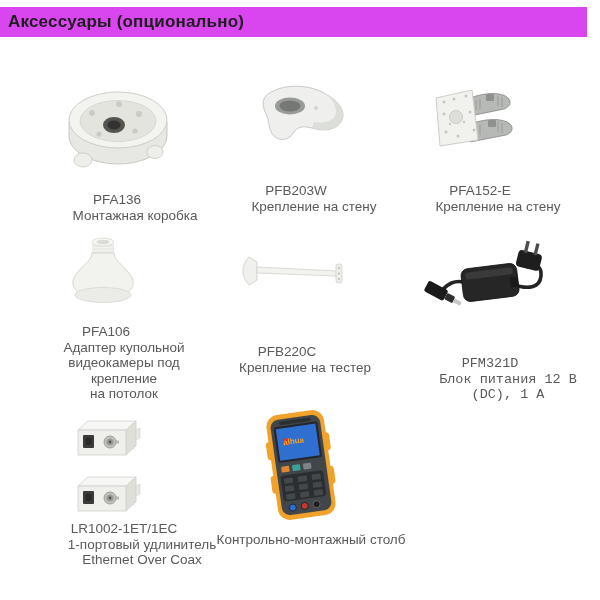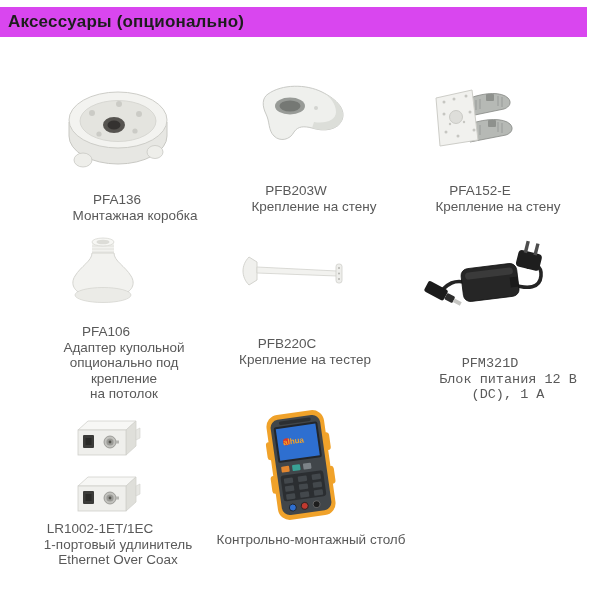--- a/index.html
+++ b/index.html
@@ -106,35 +106,35 @@
       <path d="M26,11 h22 M26,14 h22 M26,17 h22" stroke="#ddddd8" stroke-width="0.8" fill="none"></path>
       <path d="M26,18 C26,26 15,31 9,41 C4,49 8,57 19,60 L55,60 C66,57 70,49 65,41 C59,31 48,26 48,18 Z" fill="#f2f2ef" stroke="#d5d5d0" stroke-width="1"></path>
       <ellipse cx="37" cy="60" rx="28" ry="7.5" fill="#ebebe7" stroke="#d5d5d0" stroke-width="0.8"></ellipse>
       <ellipse cx="37" cy="7" rx="11" ry="4" fill="#f7f7f4" stroke="#d8d8d3" stroke-width="0.8"></ellipse>
       <ellipse cx="37" cy="7" rx="6.5" ry="2.3" fill="#dcdcd7"></ellipse>
     </svg>
   </div>
   <div class="label" style="left:6px; top:324px; width:200px;">
     <div class="model">PFA106</div>
     <div class="caption">Адаптер купольной
-опционально под крепление
+видеокамеры под крепление
 на потолок</div>
   </div>
 
   <div class="fig" style="left:240px; top:256px; width:106px; height:32px;">
     <svg viewBox="0 0 106 32">
       <path d="M9,1 L17,6 L17,24 L9,29 C5,25 3,20 3,15 C3,10 5,5 9,1 Z" fill="#f0f0ed" stroke="#cfcfca" stroke-width="0.9"></path>
       <polygon points="17,11 97,15 97,20 17,17" fill="#f2f2ef" stroke="#d2d2cd" stroke-width="0.8"></polygon>
       <rect x="96" y="8" width="6" height="19" rx="2.5" fill="#eeeeeb" stroke="#cfcfca" stroke-width="0.8"></rect>
       <circle cx="99" cy="12" r="1" fill="#b5b5b0"></circle>
       <circle cx="99" cy="17.5" r="1" fill="#b5b5b0"></circle>
       <circle cx="99" cy="23" r="1" fill="#b5b5b0"></circle>
     </svg>
   </div>
-  <div class="label" style="left:187px; top:336px; width:200px;">
+  <div class="label" style="left:187px; top:344px; width:200px;">
     <div class="model">PFB220C</div>
     <div class="caption">Крепление на тестер</div>
   </div>
 
   <div class="fig" style="left:424px; top:240px; width:134px; height:82px;">
     <svg viewBox="0 0 134 82">
       <path d="M88,44 C104,50 116,48 117,36 C118,26 110,22 104,27" fill="none" stroke="#242424" stroke-width="3.6" stroke-linecap="round"></path>
       <g transform="rotate(14 106 16)">
         <rect x="94" y="12" width="24" height="17" rx="4" fill="#1e1e1e"></rect>
         <rect x="99" y="2" width="3.4" height="12" fill="#4d4d4d"></rect>
@@ -179,21 +179,21 @@
       <polygon points="64,12 68,10 68,20 64,22" fill="#e7e7e3" stroke="#d2d2cd" stroke-width="0.6"></polygon>
       <rect x="6" y="12" width="48" height="25" fill="#efefec" stroke="#cfcfca" stroke-width="0.8"></rect>
       <rect x="11" y="17" width="11" height="13" rx="1" fill="#3b3b39"></rect>
       <rect x="13.5" y="20" width="6" height="7" fill="#2a2a28"></rect>
       <circle cx="38" cy="24" r="6" fill="#c2c2be" stroke="#8e8e8a" stroke-width="0.8"></circle>
       <circle cx="38" cy="24" r="3.6" fill="#9a9a96"></circle>
       <circle cx="38" cy="24" r="1.4" fill="#55554f"></circle>
       <rect x="44" y="22.5" width="3" height="3" fill="#b5b5b1"></rect>
     </svg>
   </div>
-  <div class="label" style="left:0; top:521px; width:200px;">
+  <div class="label" style="left:24px; top:521px; width:200px;">
     <div class="model">LR1002-1ET/1EC</div>
     <div class="caption">1-портовый удлинитель
 Ethernet Over Coax</div>
   </div>
 
   <div class="fig" style="left:260px; top:408px; width:82px; height:114px;">
     <svg viewBox="0 0 82 114">
       <g transform="rotate(-8 41 57)">
         <rect x="12" y="4" width="58" height="106" rx="12" fill="#f0a22a"></rect>
         <rect x="9" y="30" width="6" height="18" rx="3" fill="#f0a22a"></rect>

